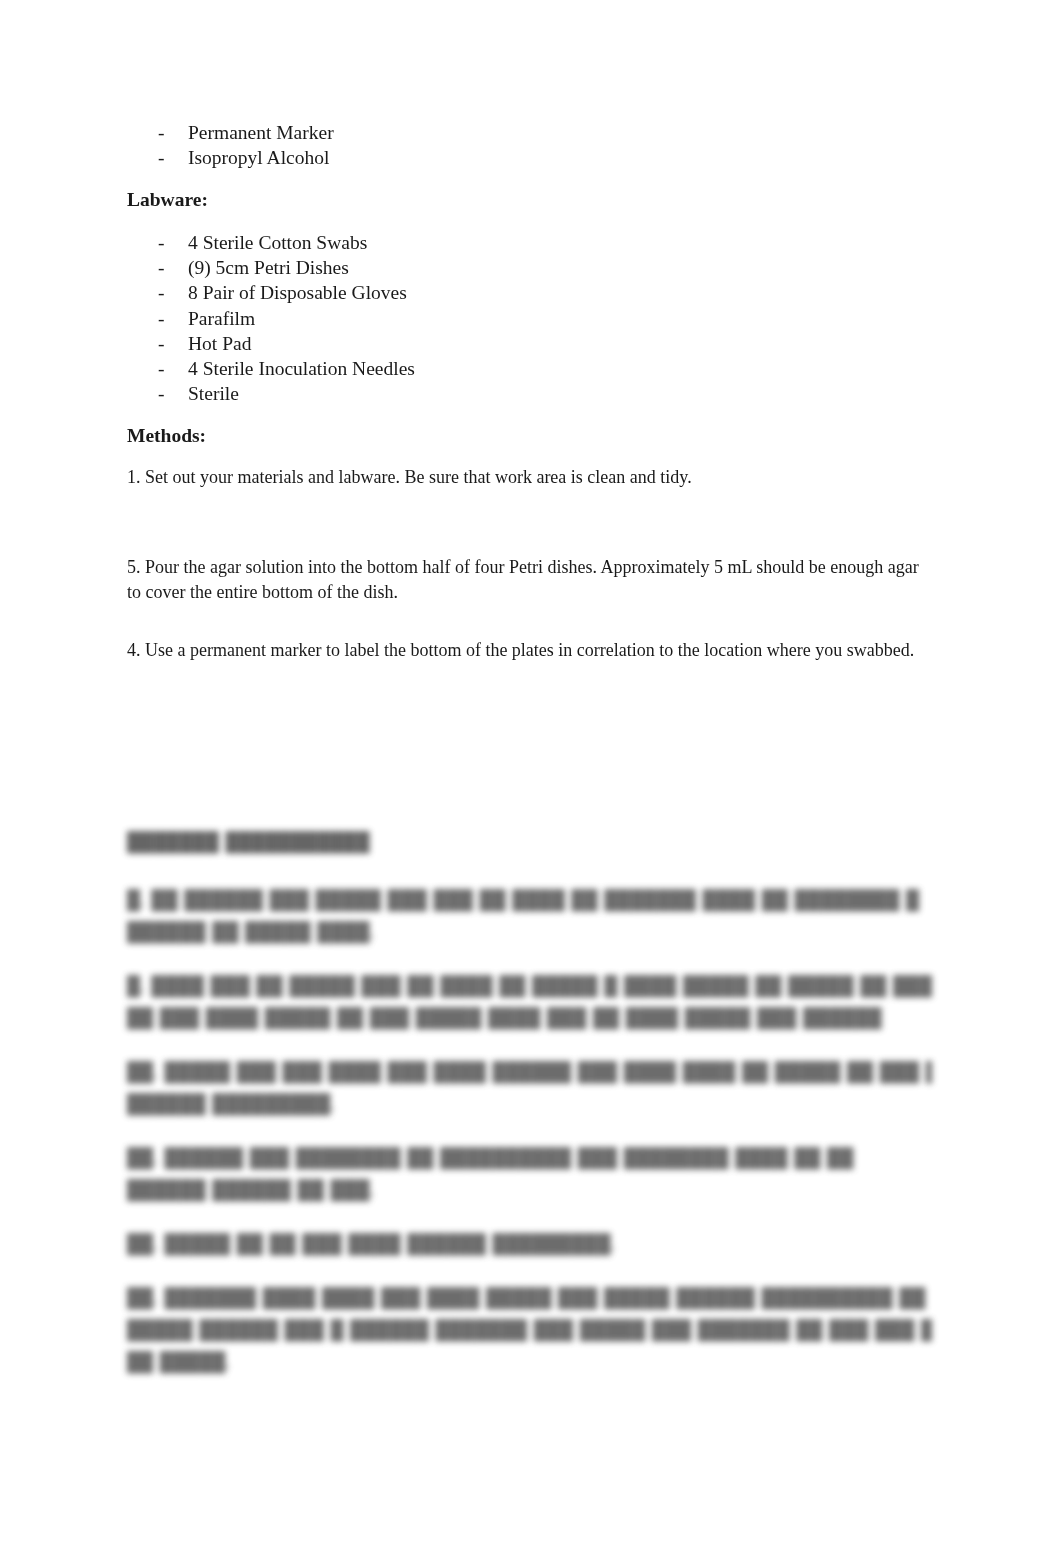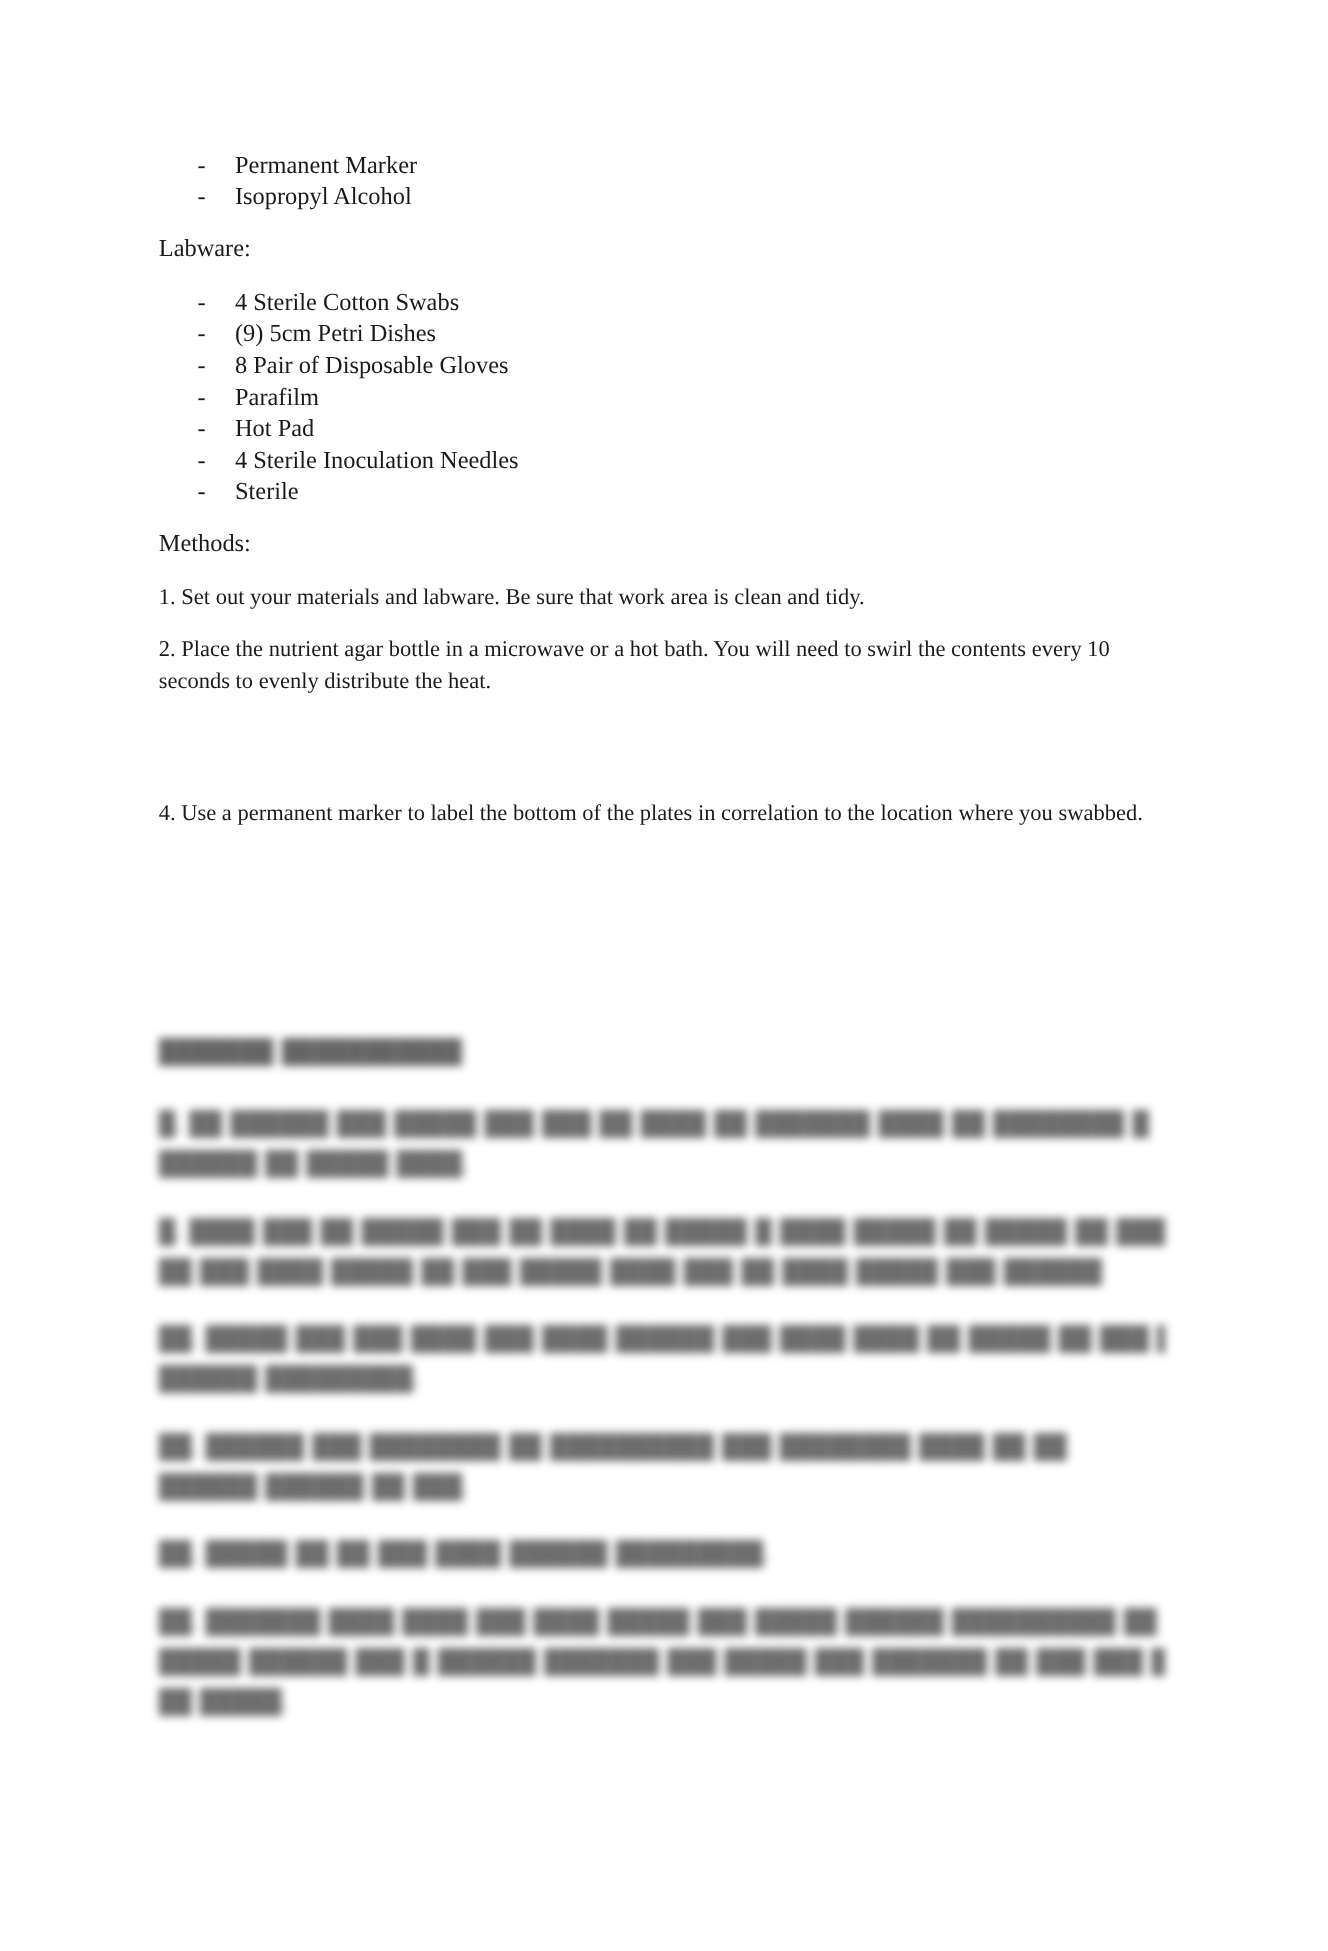--- a/index.html
+++ b/index.html
@@ -63,20 +63,21 @@
     line-height: 25.6px;
     margin: 0;
   }
   .spacer-md { height: 16px; }
   .spacer-lg { height: 17px; }
 
   .heading {
     font-size: 19.5px;
     line-height: 25.6px;
     margin: 0;
+    font-weight: bold;
   }
 
   
   .blurred-section {
     position: absolute;
     left: 127px;
     top: 826px;
     width: 805px;
   }
   .blur-block {
@@ -158,27 +159,27 @@
 
     <div class="spacer-lg"></div>
 
     <p class="heading">Methods:</p>
 
     <div class="spacer-md"></div>
 
     <p class="para">1. Set out your materials and labware. Be sure that work area is clean and tidy.</p>
     <div class="spacer-md"></div>
 
-    <p class="para">2. Place the nutrient agar bottle in a microwave or a hot bath. You will need to swirl the contents every 10 seconds to evenly distribute the heat.</p>
-    <div class="spacer-md"></div>
-
-    <div class="spacer-md"></div>
-
-    <div class="spacer-md"></div>
-
+    <div class="spacer-md"></div>
+
+    <div class="spacer-md"></div>
+
+    <div class="spacer-md"></div>
+
+    <p class="para">5. Pour the agar solution into the bottom half of four Petri dishes. Approximately 5 mL should be enough agar to cover the entire bottom of the dish.</p>
     <div class="spacer-md"></div>
 
     <div class="spacer-md"></div>
 
     <p class="para">4. Use a permanent marker to label the bottom of the plates in correlation to the location where you swabbed.</p>
 
   </div>
 
   <div class="blurred-section">
     <div class="blur-block">

